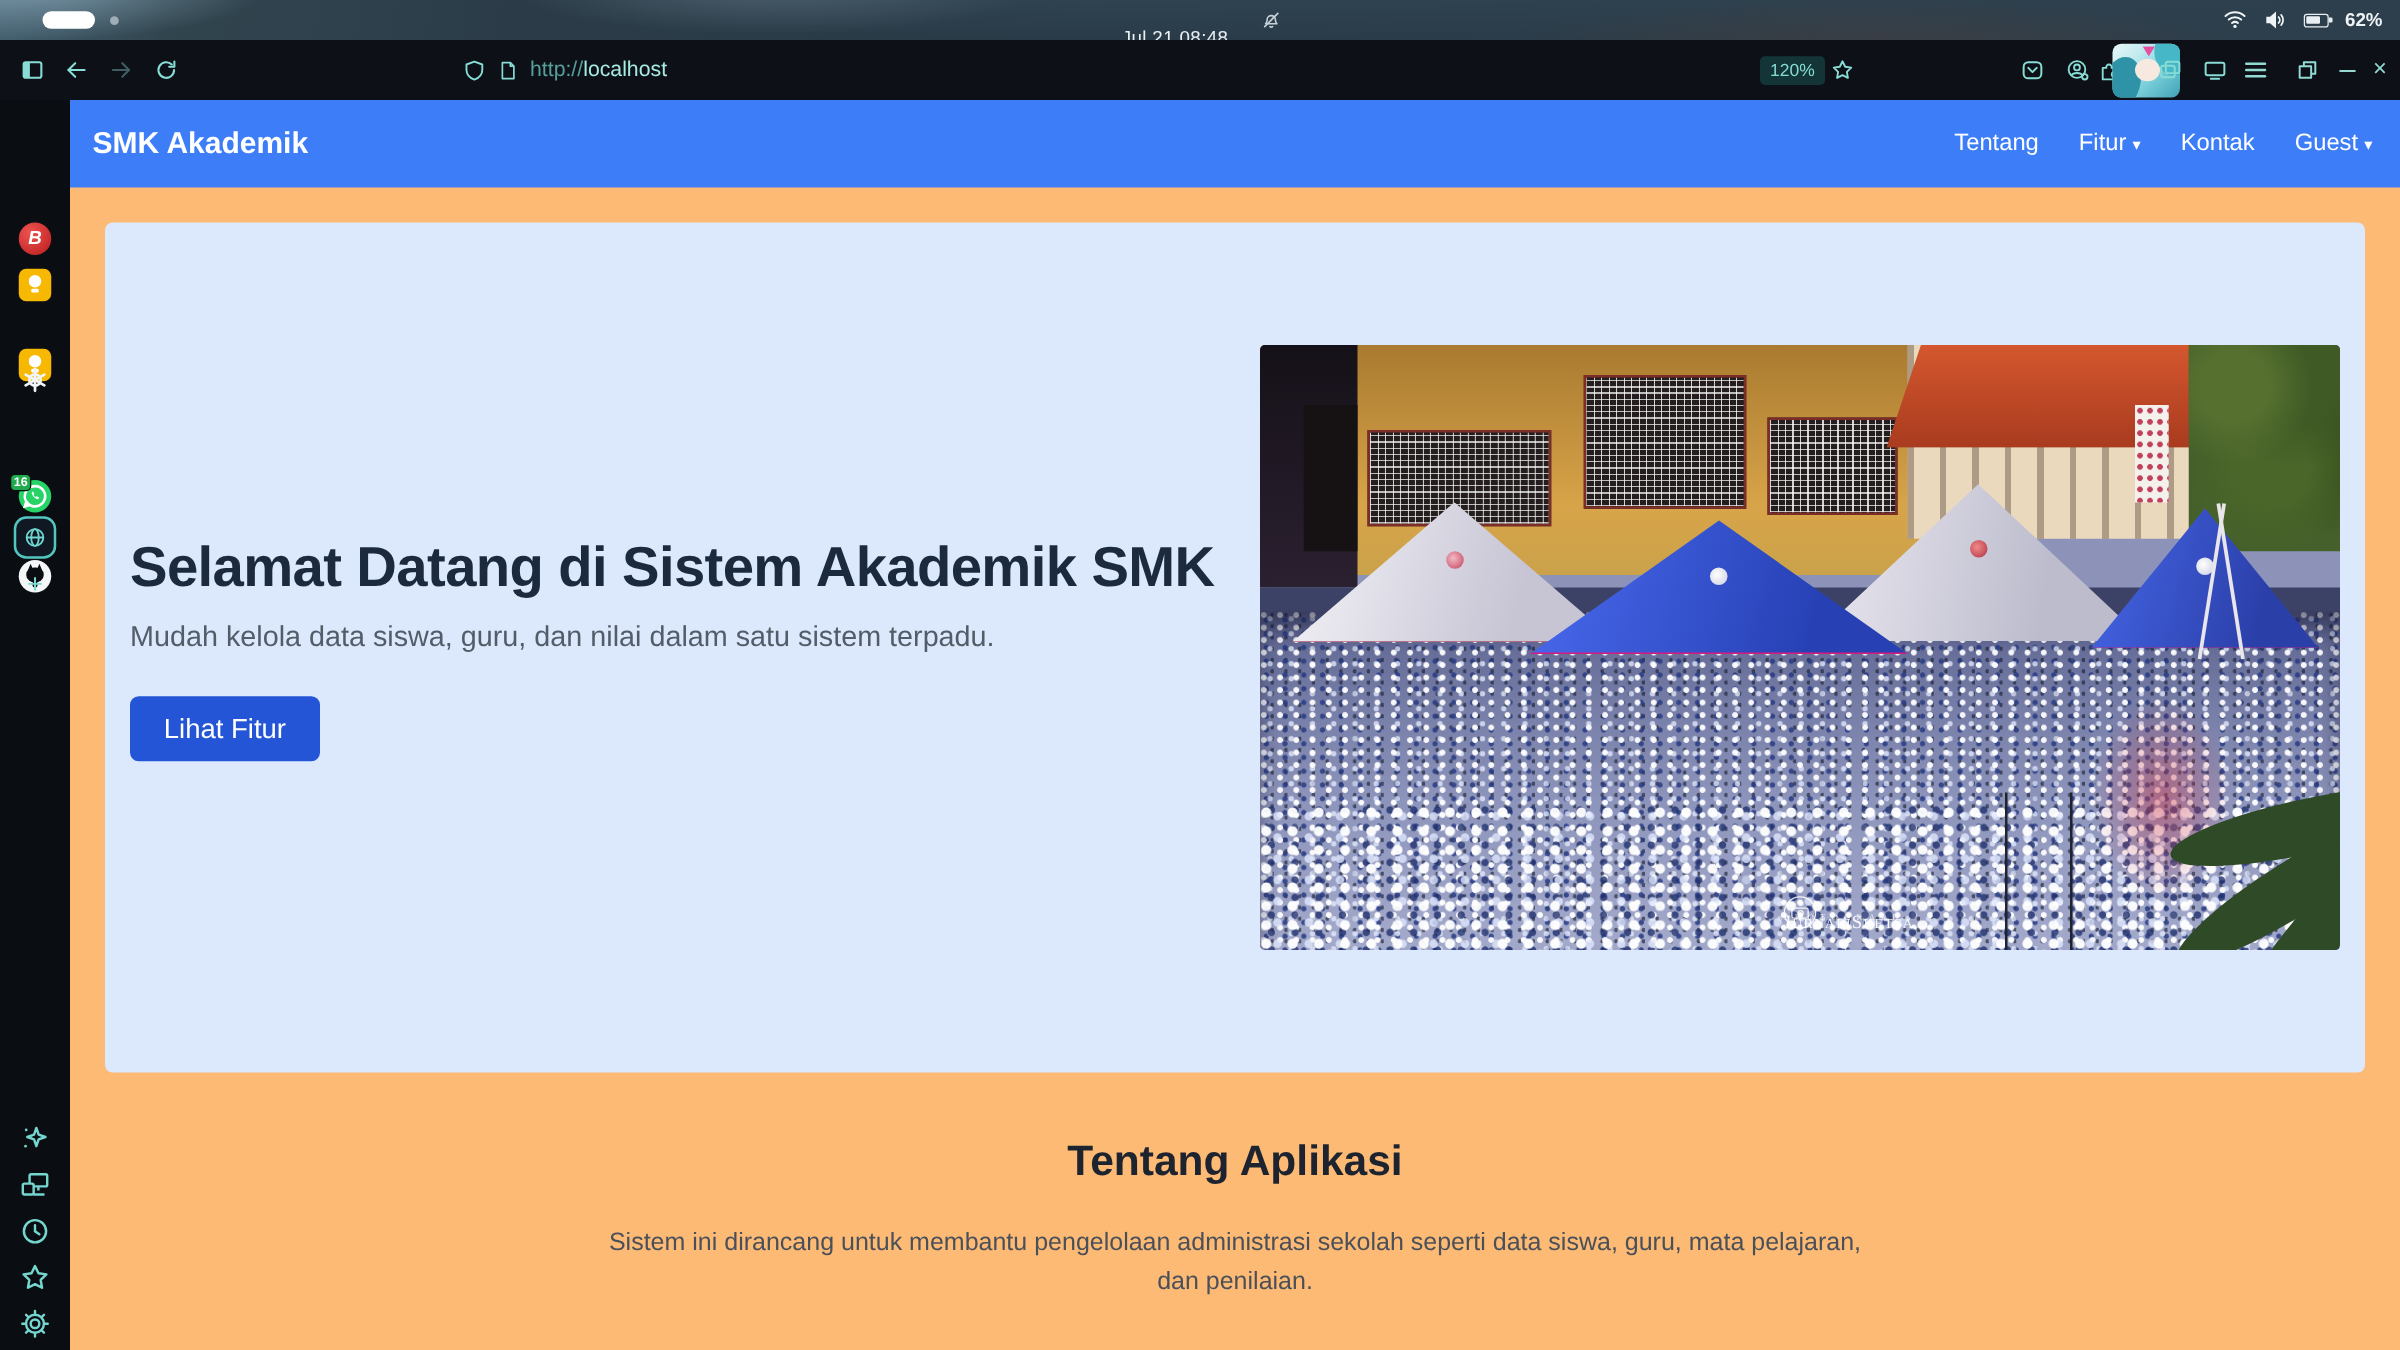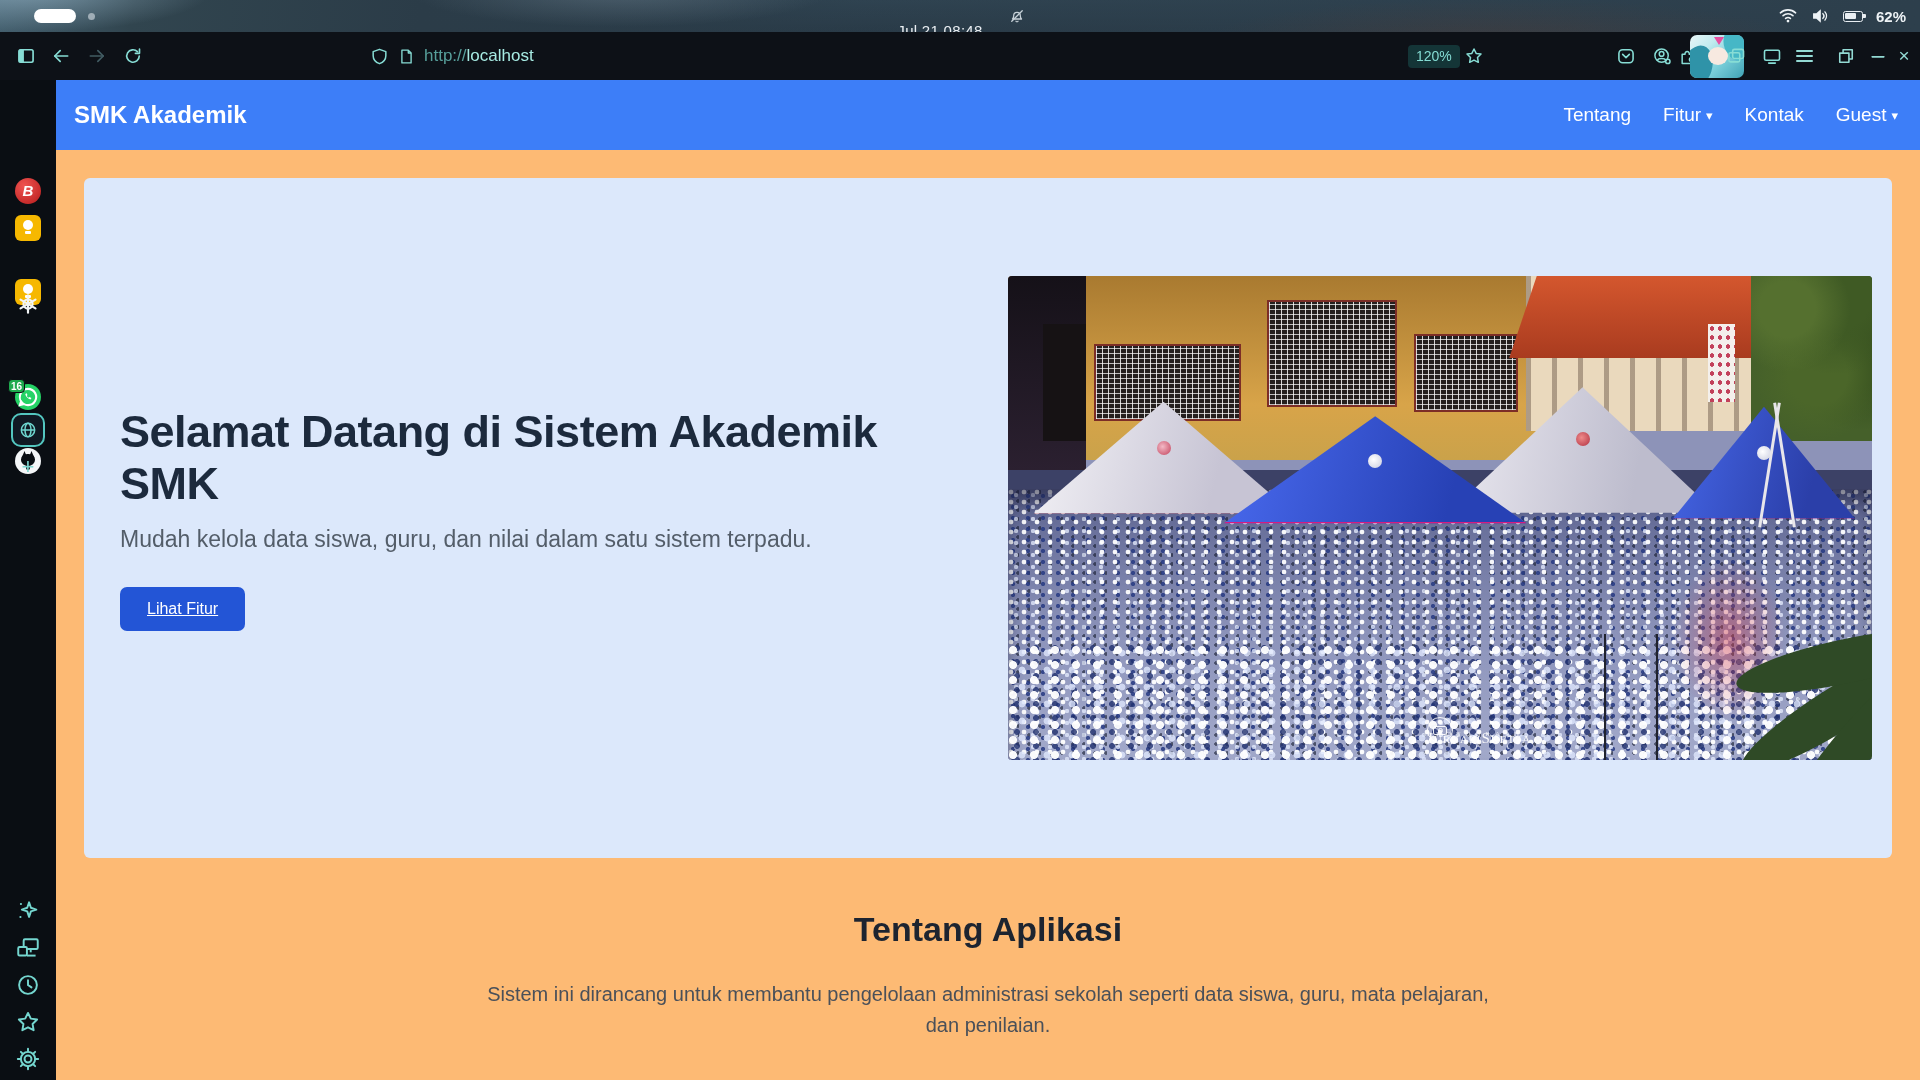--- a/index.html
+++ b/index.html
@@ -76,25 +76,25 @@
   
   .content { position:relative; flex:1; height:100%; background:#fdba74; overflow:hidden; }
   .navbar { height:70px; background:#3d7ef8; display:flex; align-items:center; padding:0 22px 0 18px; }
   .brand { color:#fff; font-size:24px; font-weight:bold; }
   .nav-links { margin-left:auto; display:flex; gap:32px; align-items:center; }
   .nav-link { color:#fff; font-size:19px; text-decoration:none; display:flex; align-items:center; gap:5px; cursor:pointer; }
   .nav-caret { font-size:13px; }
 
   .hero { position:relative; margin:28px; height:680px; background:#dce8fb; border-radius:6px;
           display:flex; align-items:center; }
-  .hero-text { padding-left:36px; width:900px; flex:none; }
+  .hero-text { padding-left:20px; width:900px; flex:none; }
   .hero-title { font-size:45px; font-weight:bold; color:#1c2a3d; letter-spacing:-.5px; }
   .hero-sub { margin-top:16px; font-size:23px; color:#535d69; }
-  .hero-btn { margin-top:34px; display:inline-block; background:#2355d6; color:#fff; font-size:16px;
-    border:none; border-radius:7px; padding:13px 27px; cursor:pointer;text-decoration:underline; }
+  .hero-btn { margin-top:34px; display:inline-block; background:#2355d6; color:#fff; font-size:22px;
+    border:none; border-radius:7px; padding:13px 27px; cursor:pointer; }
 
   
   .photo { position:absolute; right:20px; top:98px; width:864px; height:484px; border-radius:4px;
            overflow:hidden; background:#8d93b8; }
   .ph * { position:absolute; }
   .ph-bleft { left:0; top:0; width:62%; height:38%; background:linear-gradient(#a97a30,#d8a449 70%,#caa24a); }
   .ph-tl { left:0; top:0; width:9%; height:40%; background:linear-gradient(#151118,#2b2030); }
   .ph-win { background:#241f1e;
     background-image:repeating-linear-gradient(90deg, rgba(255,255,255,.8) 0 1px, transparent 1px 6px),
                      repeating-linear-gradient(0deg, rgba(255,255,255,.7) 0 1px, transparent 1px 5px);

